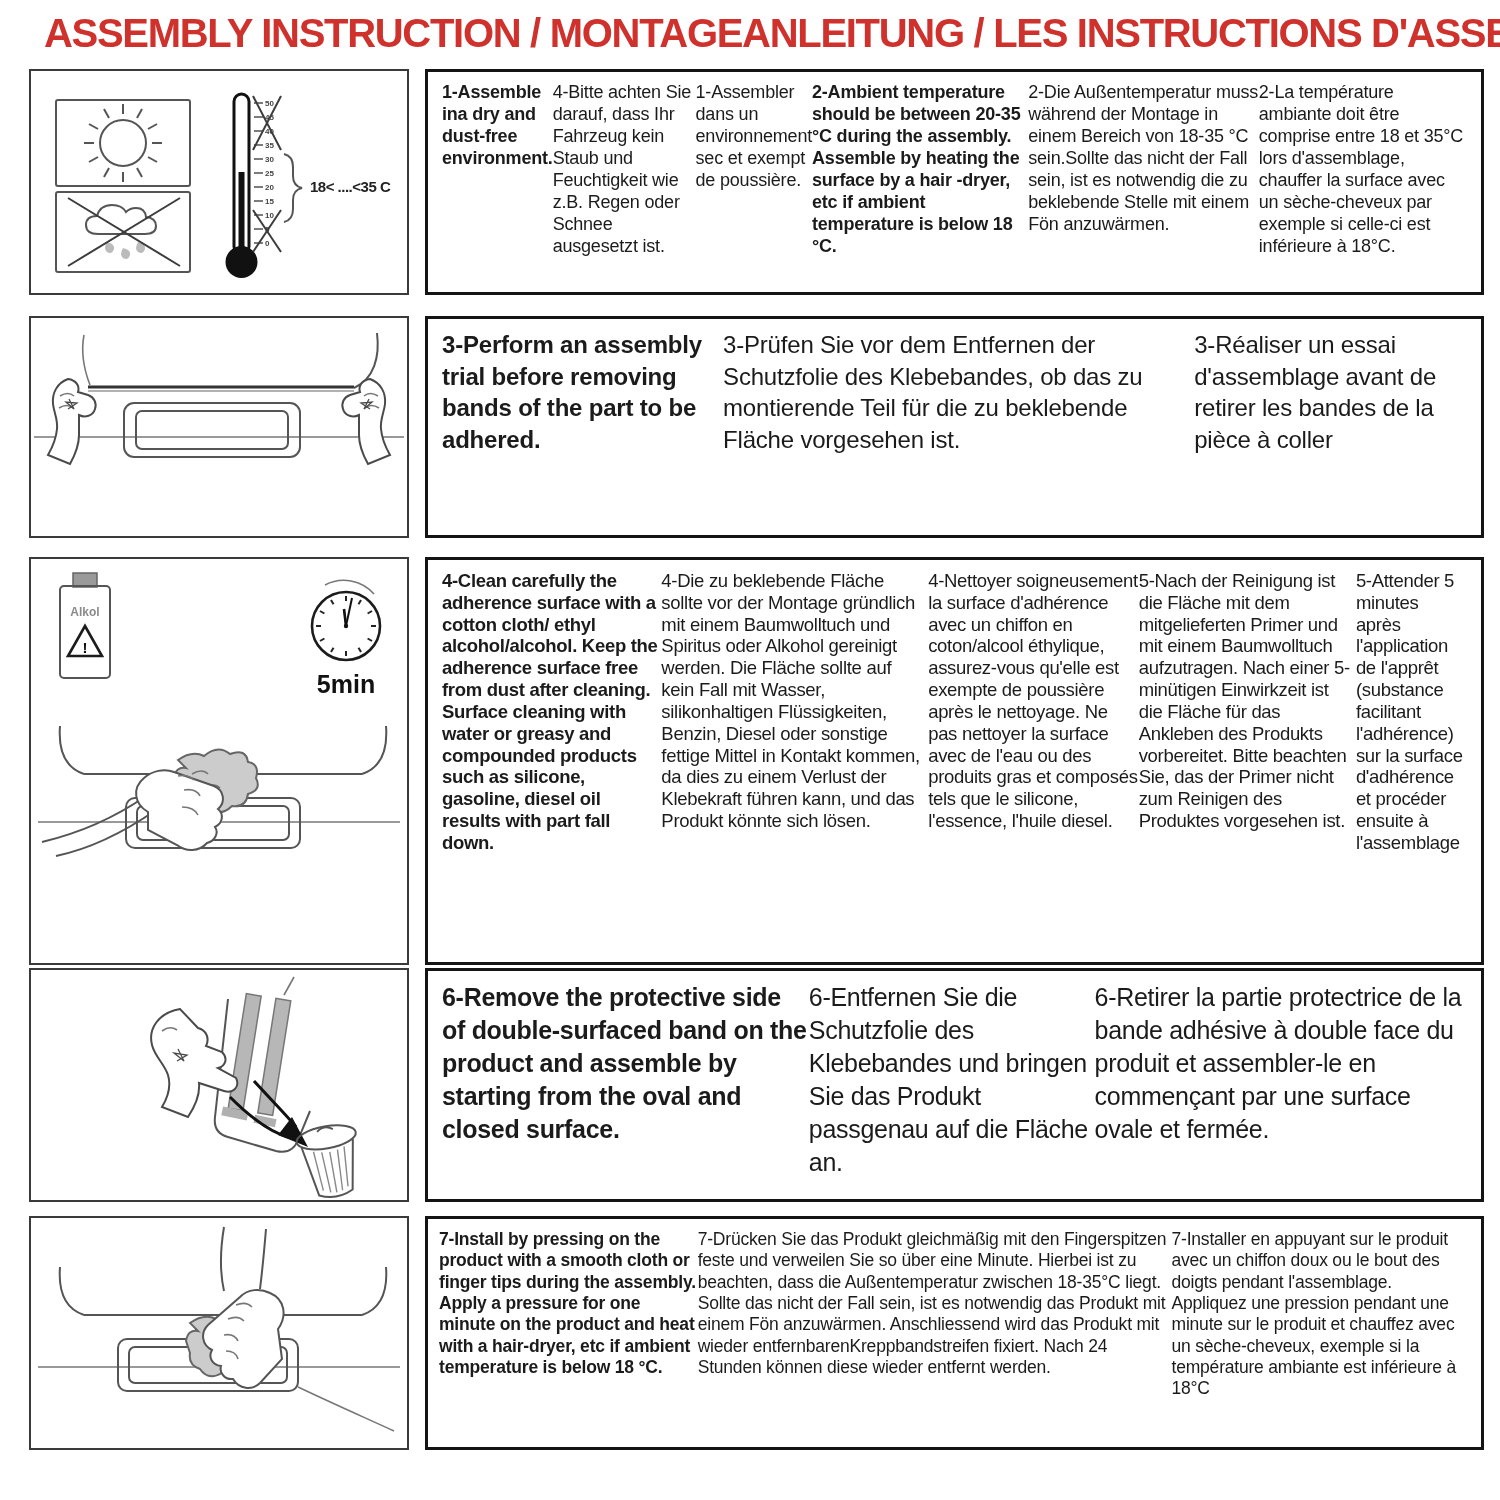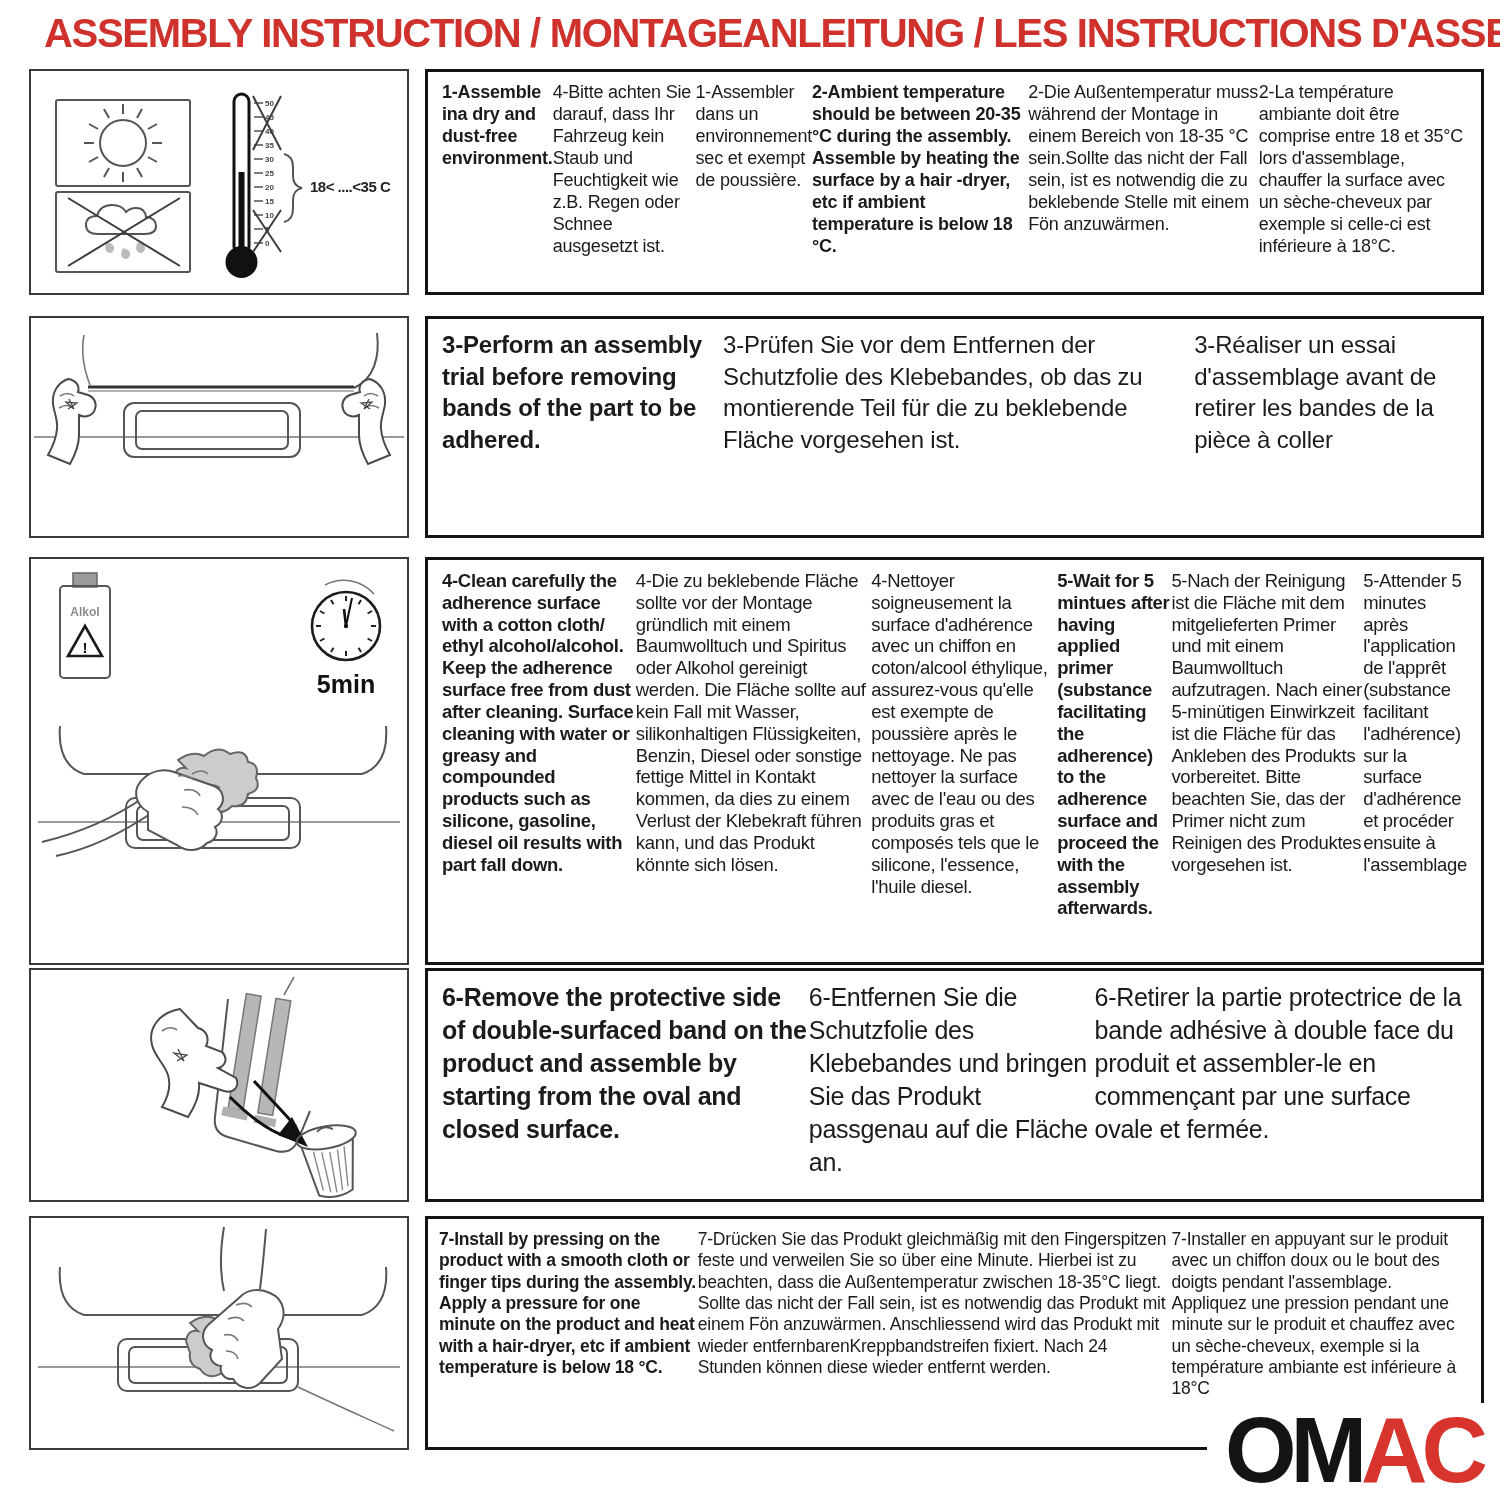--- a/index.html
+++ b/index.html
@@ -202,21 +202,20 @@
           <path d="M152,230 q12,-2 16,6" class="thin"></path>
           <path d="M150,247 q12,0 16,8" class="thin"></path>
         </g>
       </svg>
     </div>
     <div class="txt-box txt-xs">
       <p class="b">4-Clean carefully the adherence surface with a cotton cloth/ ethyl alcohol/alcohol. Keep the adherence surface free from dust after cleaning. Surface cleaning with water or greasy and compounded products such as silicone, gasoline, diesel oil results with part fall down.</p>
       <p>4-Die zu beklebende Fläche sollte vor der Montage gründlich mit einem Baumwolltuch und Spiritus oder Alkohol gereinigt werden. Die Fläche sollte auf kein Fall mit Wasser, silikonhaltigen Flüssigkeiten, Benzin, Diesel oder sonstige fettige Mittel in Kontakt kommen, da dies zu einem Verlust der Klebekraft führen kann, und das Produkt könnte sich lösen.</p>
       <p>4-Nettoyer soigneusement la surface d'adhérence avec un chiffon en coton/alcool éthylique, assurez-vous qu'elle est exempte de poussière après le nettoyage. Ne pas nettoyer la surface avec de l'eau ou des produits gras et composés tels que le silicone, l'essence, l'huile diesel.</p>
       <div class="spacer"></div>
-      <p class="b">5-Wait for 5 mintues after having applied primer (substance facilitating the adherence) to the adherence surface and proceed the with the assembly afterwards.</p>
       <p>5-Nach der Reinigung ist die Fläche mit dem mitgelieferten Primer und mit einem Baumwolltuch aufzutragen. Nach einer 5-minütigen Einwirkzeit ist die Fläche für das Ankleben des Produkts vorbereitet. Bitte beachten Sie, das der Primer nicht zum Reinigen des Produktes vorgesehen ist.</p>
       <p>5-Attender 5 minutes après l'application de l'apprêt (substance facilitant l'adhérence) sur la surface d'adhérence et procéder ensuite à l'assemblage</p>
     </div>
   </section>
 
   <section class="row" style="top:968px;height:234px;">
     <div class="img-box">
       <svg width="374" height="228" viewBox="0 0 374 228">
         <g transform="rotate(9 230 90)">
           <rect x="204" y="26" width="15" height="116" fill="#b7b7b7" stroke="#777" stroke-width="1.5"></rect>
@@ -277,17 +276,14 @@
         <path d="M194,132 q10,0 12,8" class="thin"></path>
       </svg>
     </div>
     <div class="txt-box txt-sm" style="font-size:17.5px;line-height:1.22;padding-left:11px;">
       <p class="b">7-Install by pressing on the product with a smooth cloth or finger tips during the assembly. Apply a pressure for one minute on the product and heat with a hair-dryer, etc if ambient temperature is below 18 °C.</p>
       <p>7-Drücken Sie das Produkt gleichmäßig mit den Fingerspitzen feste und verweilen Sie so über eine Minute. Hierbei ist zu beachten, dass die Außentemperatur zwischen 18-35°C liegt. Sollte das nicht der Fall sein, ist es notwendig das Produkt mit einem Fön anzuwärmen. Anschliessend wird das Produkt mit wieder entfernbarenKreppbandstreifen fixiert. Nach 24 Stunden können diese wieder entfernt werden.</p>
       <p>7-Installer en appuyant sur le produit avec un chiffon doux ou le bout des doigts pendant l'assemblage. Appliquez une pression pendant une minute sur le produit et chauffez avec un sèche-cheveux, exemple si la température ambiante est inférieure à 18°C</p>
     </div>
   </section>
 
-  <div class="logo">
-    <span class="lg-b">OM</span><span class="lg-r">AC</span>
-  </div>
 
 </div>
 
 </body></html>

